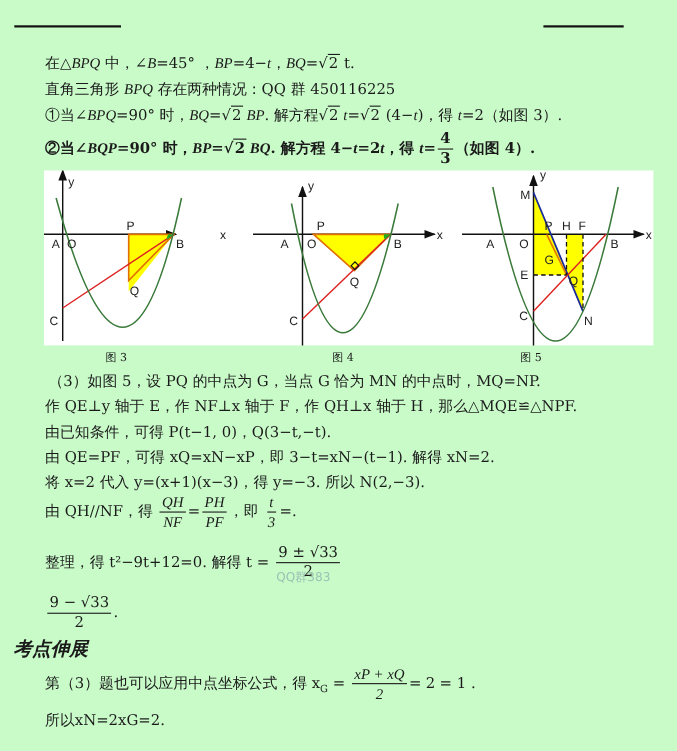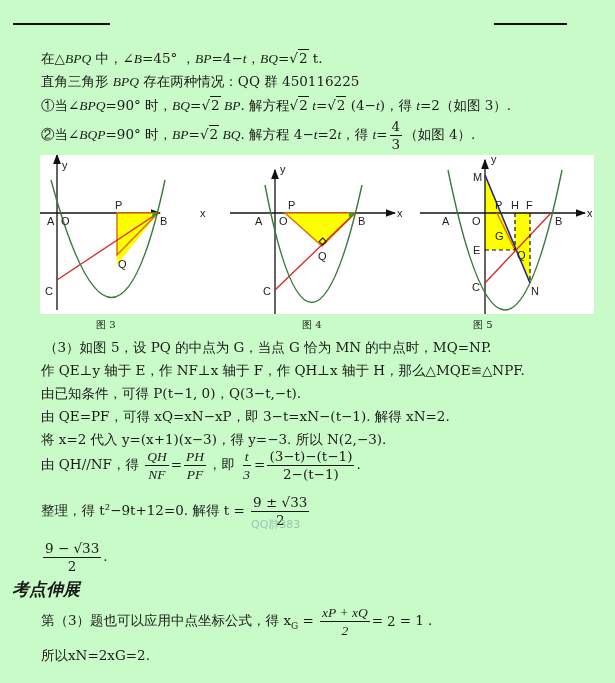--- a/index.html
+++ b/index.html
@@ -31,21 +31,21 @@
 
 <div class="line" style="top:49px;">
   <span>在△</span><i>BPQ</i><span> 中，∠</span><i>B</i><span>=45° ，</span><i>BP</i><span>=4−</span><i>t</i><span>，</span><i>BQ</i><span>=</span><span class="sqrt"><span class="rad">√</span><span class="under">2</span></span><span> t.</span>
 </div>
 <div class="line" style="top:72px;">
   <span>直角三角形 </span><i>BPQ</i><span> 存在两种情况：QQ 群  450116225</span>
 </div>
 <div class="line" style="top:96px;">
   <span>①当∠</span><i>BPQ</i><span>=90°  时，</span><i>BQ</i><span>=</span><span class="sqrt"><span class="rad">√</span><span class="under">2</span></span><i> BP</i><span>. 解方程</span><span class="sqrt"><span class="rad">√</span><span class="under">2</span></span><i> t</i><span>=</span><span class="sqrt"><span class="rad">√</span><span class="under">2</span></span><span> (4−</span><i>t</i><span>)，得 </span><i>t</i><span>=2（如图 3）.</span>
 </div>
-<div class="line" style="top:118px;">
+<div class="line" style="top:118px;font-weight:bold;">
   <span>②当∠</span><i>BQP</i><span>=90°  时，</span><i>BP</i><span>=</span><span class="sqrt"><span class="rad">√</span><span class="under">2</span></span><i> BQ</i><span>. 解方程 4−</span><i>t</i><span>=2</span><i>t</i><span>，得 </span><i>t</i><span>=</span><span class="frac">
       <span class="num">4</span>
       <span class="den">3</span>
     </span><span>（如图 4）.</span>
 </div>
 
 <div class="panel">
   <svg width="554" height="159" viewBox="0 0 554 159">
     <defs>
       <marker id="arr" markerWidth="8" markerHeight="6" refX="7" refY="3" orient="auto">
@@ -132,24 +132,21 @@
   <span>由 QH//NF，得 </span>
   <span class="frac it">
       <span class="num">QH</span>
       <span class="den">NF</span>
     </span><span>=</span><span class="frac it">
       <span class="num">PH</span>
       <span class="den">PF</span>
     </span><span>，即 </span><span class="frac it">
       <span class="num">t</span>
       <span class="den">3</span>
-    </span><span>=</span><span class="frac">
-      <span class="num">(3−t)−(t−1)</span>
-      <span class="den">2−(t−1)</span>
-    </span><span>.</span>
+    </span><span>=</span><span>.</span>
 </div>
 
 <div class="line" style="top:494px;">
   <span>整理，得 t²−9t+12=0. 解得 t =</span>
   <span class="frac" style="position:relative;">
       <span class="num">9 ± √33</span>
       <span class="den">2</span>
       <span class="wm" style="position:absolute;left:0;top:22px;">QQ群383</span>
     </span>
 </div>

